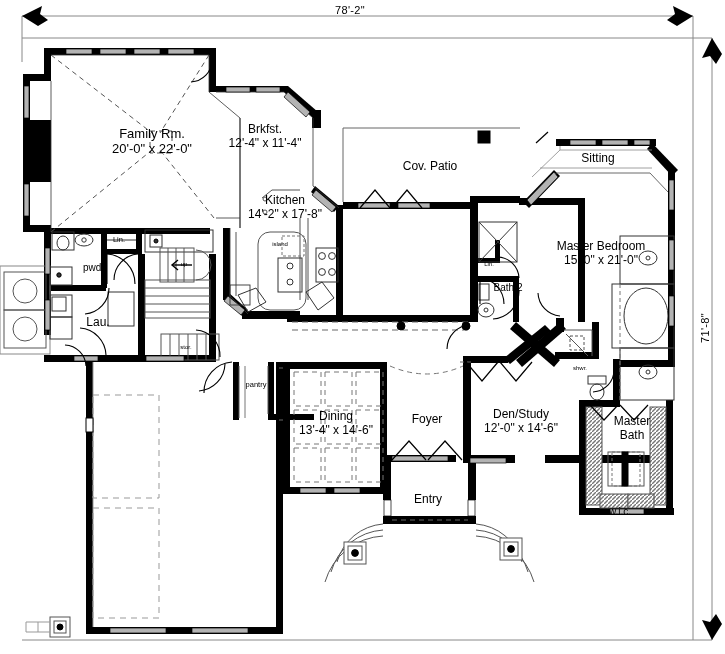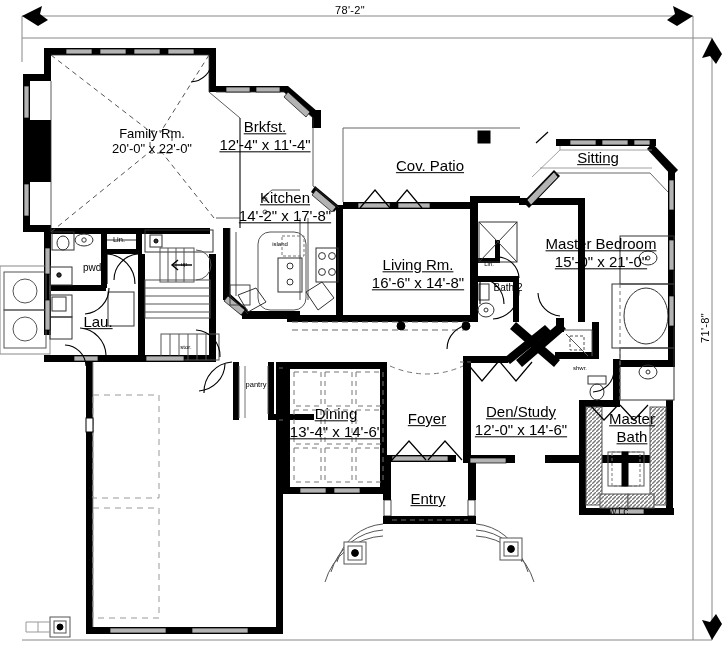--- a/index.html
+++ b/index.html
@@ -24,21 +24,21 @@
     text-align:center;
     white-space:nowrap;
     line-height:1.18;
     color:#000;
     transform:translate(-50%,-50%);
     pointer-events:none;
   }
   .lbl .nm{display:block;}
   .lbl .dm{display:block;}
   .sz-lg{font-size:13px;}
-  .sz-md{font-size:15px;text-decoration:underline;}
+  .sz-md{font-size:12px;}
   .sz-sm{font-size:10px;}
   .sz-xs{font-size:7.5px;}
   .sz-xxs{font-size:6px;}
   .dim-txt{font-size:11px;letter-spacing:.3px;}
   .rot90{transform:translate(-50%,-50%) rotate(-90deg);}
 </style>
 </head>
 <body>
 
 <div id="plan">
@@ -468,24 +468,20 @@
   </div>
 
   <div class="lbl sz-xxs" style="left:280px;top:245px;">
     <span class="nm">island</span>
   </div>
 
   <div class="lbl sz-md" style="left:430px;top:166px;">
     <span class="nm">Cov. Patio</span>
   </div>
 
-  <div class="lbl sz-md" style="left:418px;top:274px;">
-    <span class="nm">Living Rm.</span>
-    <span class="dm">16'-6" x 14'-8"</span>
-  </div>
 
   <div class="lbl sz-md" style="left:598px;top:158px;">
     <span class="nm">Sitting</span>
   </div>
 
   <div class="lbl sz-md" style="left:601px;top:253px;">
     <span class="nm">Master Bedroom</span>
     <span class="dm">15'-0" x 21'-0"</span>
   </div>
 

